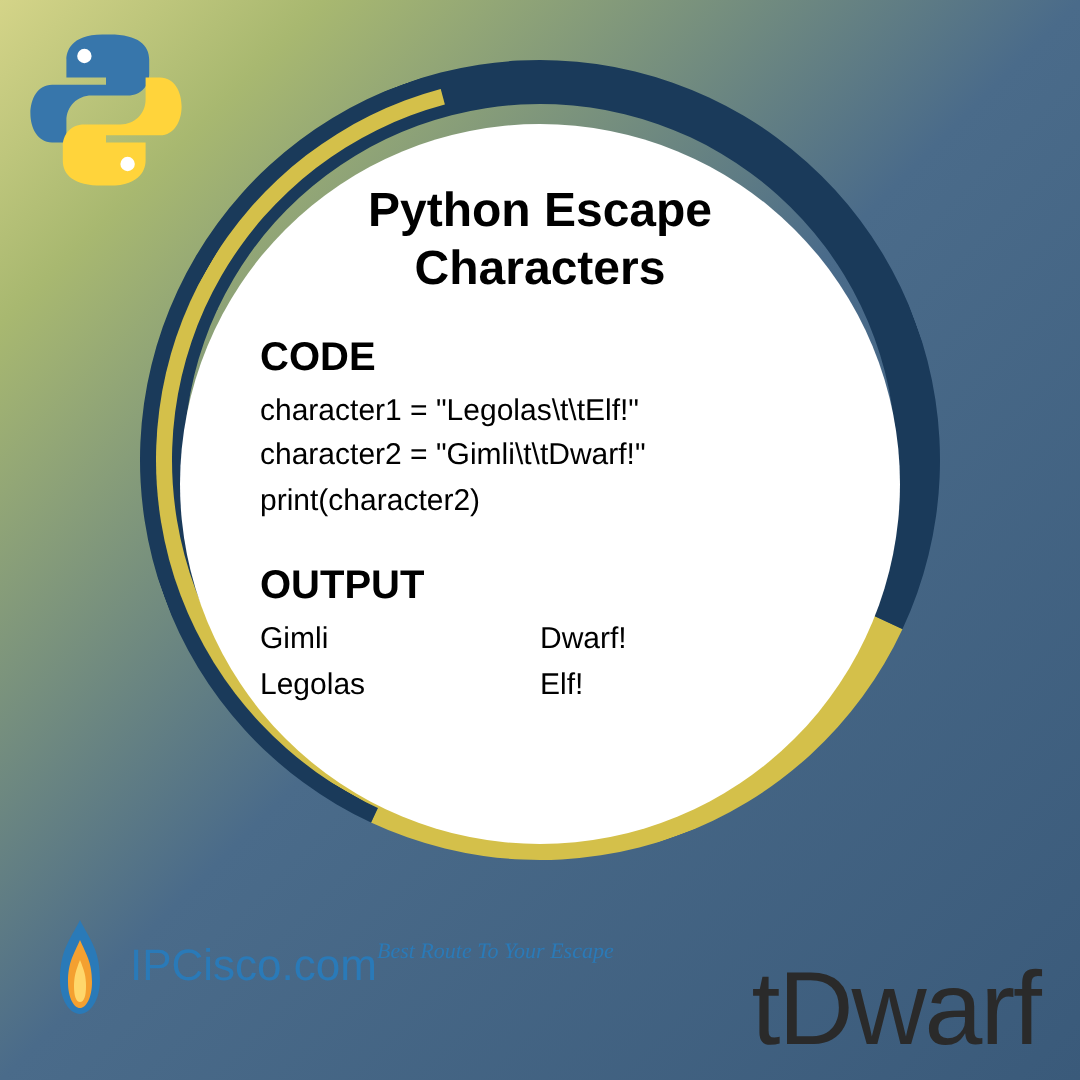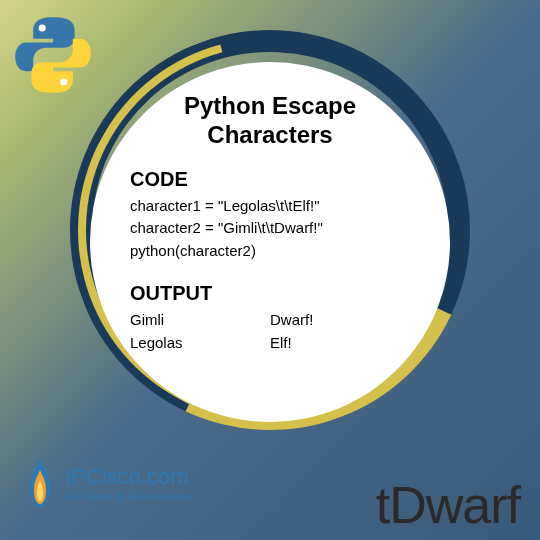--- a/index.html
+++ b/index.html
@@ -103,21 +103,21 @@
       display: flex;
       align-items: center;
     }
     .flame {
       width: 40px;
       height: 55px;
       margin-right: 5px;
     }
     .ipcisco-text {
       display: flex;
-      flex-direction: column;
+      flex-direction: row;
     }
     .ipcisco-main {
       font-size: 22px;
       color: #2a7ab8;
       font-weight: normal;
     }
     .ipcisco-tag {
       font-size: 11px;
       color: #2a7ab8;
       font-style: italic;
@@ -147,21 +147,21 @@
 
 <div class="circle-container">
   <div class="brush-ring brush-outer"></div>
   <div class="brush-inner"></div>
   <div class="white-circle">
     <div class="title">Python Escape Characters</div>
     <div class="section-label">CODE</div>
     <div class="code-block">
       <div>character1 = "Legolas\t\tElf!"</div>
       <div>character2 = "Gimli\t\tDwarf!"</div>
-      <div>python(character2)</div>
+      <div>print(character2)</div>
     </div>
     <div class="section-label">OUTPUT</div>
     <div class="output-block">
       <div class="output-row">
         <span class="output-col1">Gimli</span>
         <span>Dwarf!</span>
       </div>
       <div class="output-row">
         <span class="output-col1">Legolas</span>
         <span>Elf!</span>
@@ -171,17 +171,17 @@
 </div>
 
 <div class="ipcisco-logo">
   <svg class="flame" viewBox="0 0 40 55">
     <path d="M20 5 C15 15 10 20 10 35 C10 45 15 52 20 52 C25 52 30 45 30 35 C30 20 25 15 20 5 Z" fill="#2a7ab8"></path>
     <path d="M20 15 C17 22 14 26 14 36 C14 44 17 49 20 49 C23 49 26 44 26 36 C26 26 23 22 20 15 Z" fill="#f4a030"></path>
     <path d="M20 25 C18 30 17 33 17 38 C17 43 18 46 20 46 C22 46 23 43 23 38 C23 33 22 30 20 25 Z" fill="#ffd76b"></path>
   </svg>
   <div class="ipcisco-text">
     <span class="ipcisco-main">IPCisco.com</span>
-    <span class="ipcisco-tag">Best Route To Route Dreams</span>
+    <span class="ipcisco-tag">Best Route To Your Escape</span>
   </div>
 </div>
 
 <div class="python-text">tDwarf</div>
 
 </body></html>

